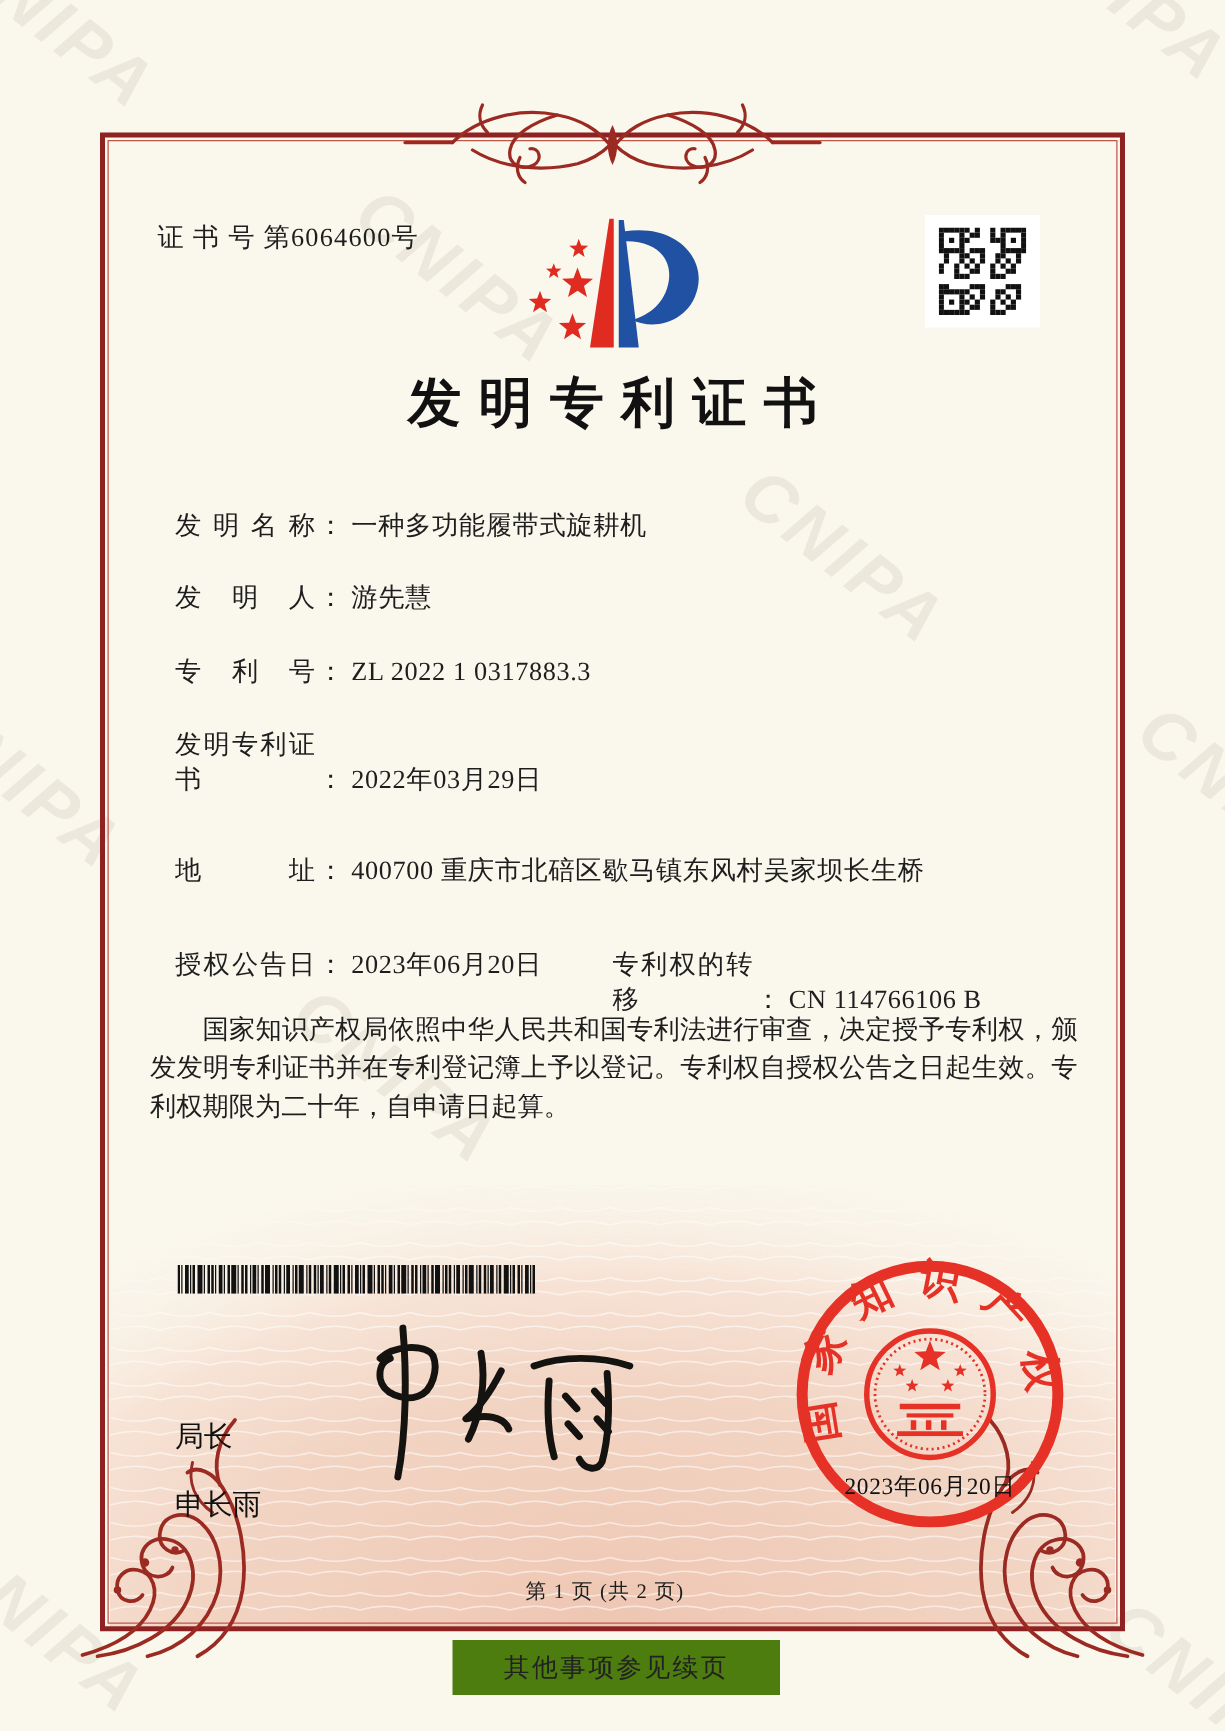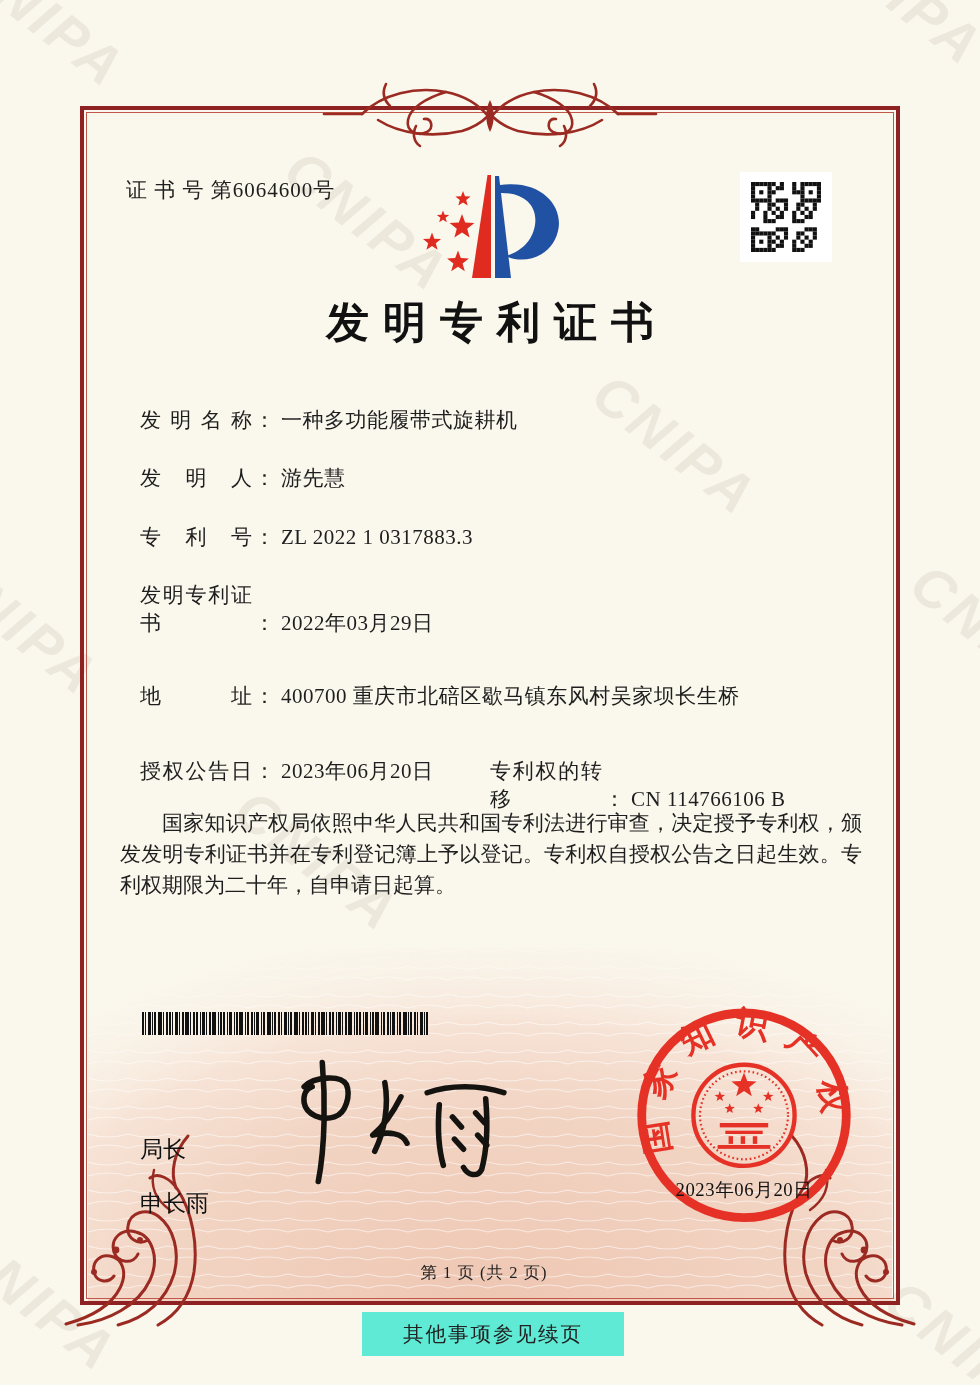--- a/index.html
+++ b/index.html
@@ -59,21 +59,21 @@
   .law p{margin:0 0 13px 0;text-indent:2em;}
   
   .barcode{position:absolute;left:142px;top:1012px;width:292px;height:23px;z-index:5;}
   .signer{position:absolute;left:140px;z-index:6;font-family:"Liberation Sans","DejaVu Sans",sans-serif;
           font-size:23px;color:#111;margin-top:48px;}
   .sig{position:absolute;left:288px;top:1052px;width:232px;height:142px;z-index:6;}
   .sig path{fill:none;stroke:#15130f;stroke-width:5.5;stroke-linecap:round;stroke-linejoin:round;}
   .seal{position:absolute;left:634px;top:1002px;width:220px;height:220px;z-index:6;}
   .pageinfo{position:absolute;left:0;right:12px;top:1262px;text-align:center;font-size:16.5px;z-index:5;letter-spacing:1px;}
   .note{
-    position:absolute;left:362px;top:1312px;width:262px;height:44px;background:#5eead4;z-index:5;
+    position:absolute;left:362px;top:1312px;width:262px;height:44px;background:#4d7c0f;z-index:5;
     display:flex;align-items:center;justify-content:center;font-size:20.5px;letter-spacing:2px;color:#222;
   }
 </style>
 </head>
 <body>
 
 <div class="page">
 
   <div class="wm" style="left:-52px;top:-16px">CNIPA</div>
   <div class="wm" style="left:806px;top:-38px">CNIPA</div>

